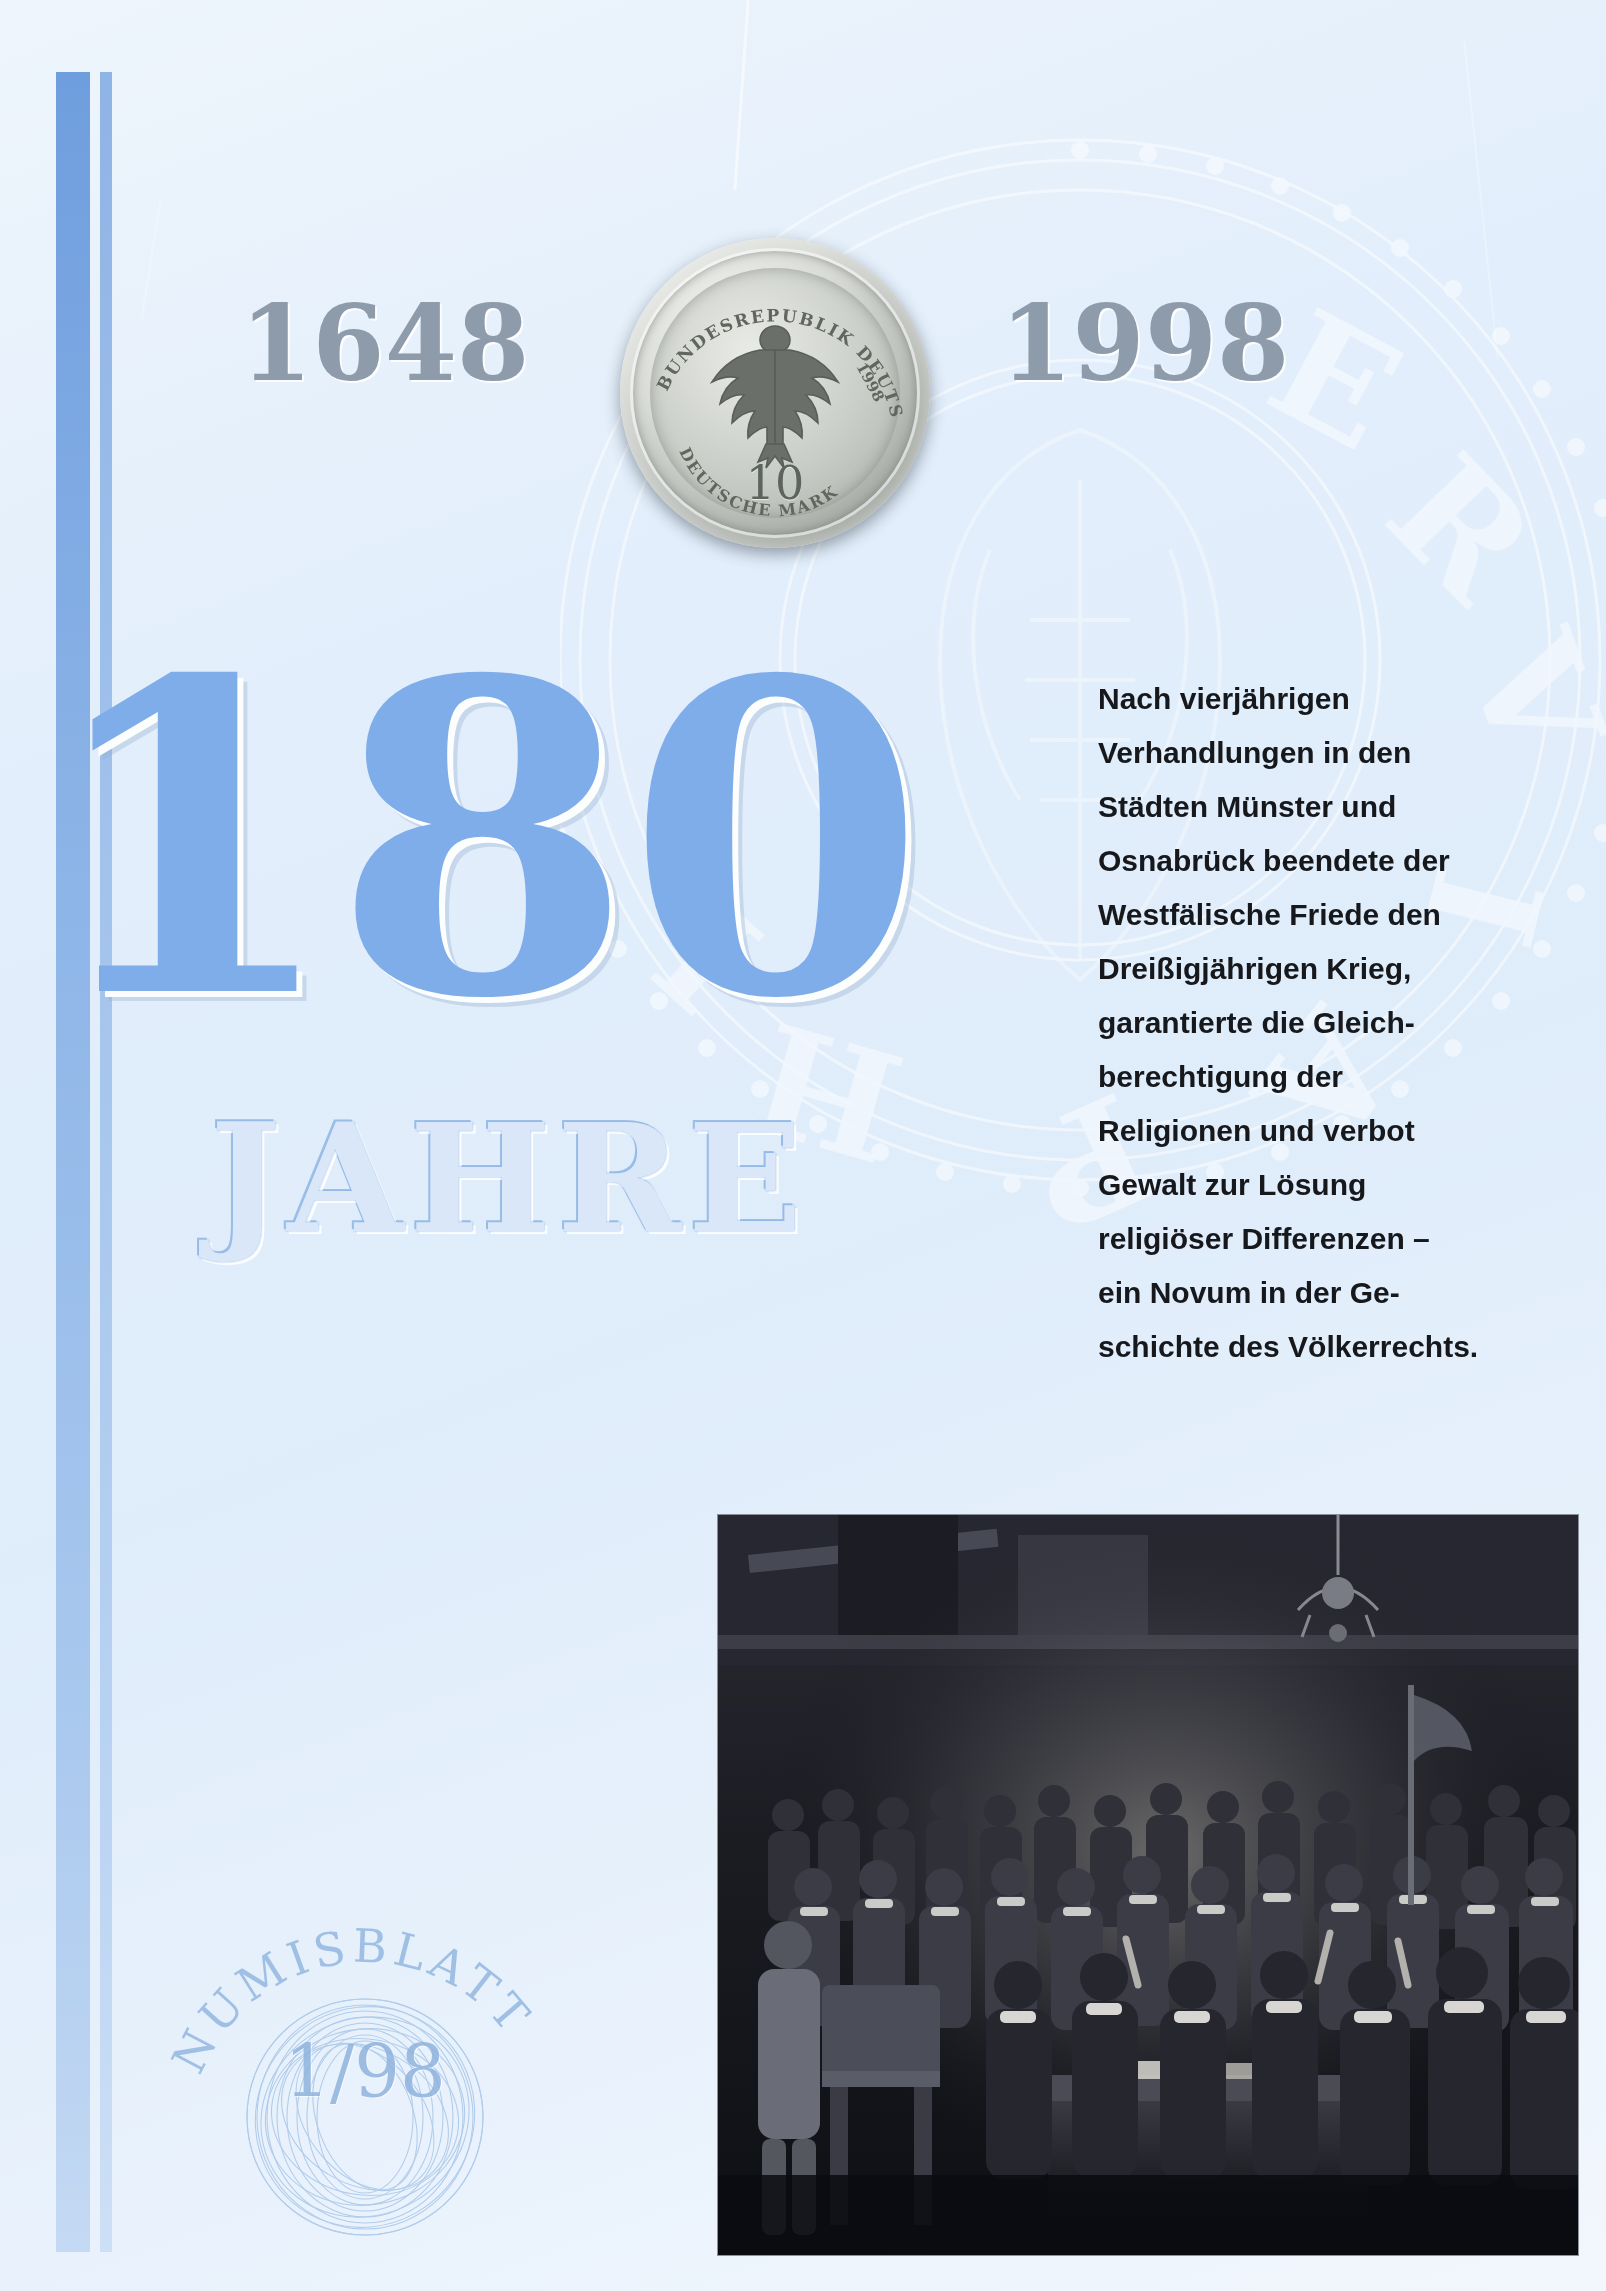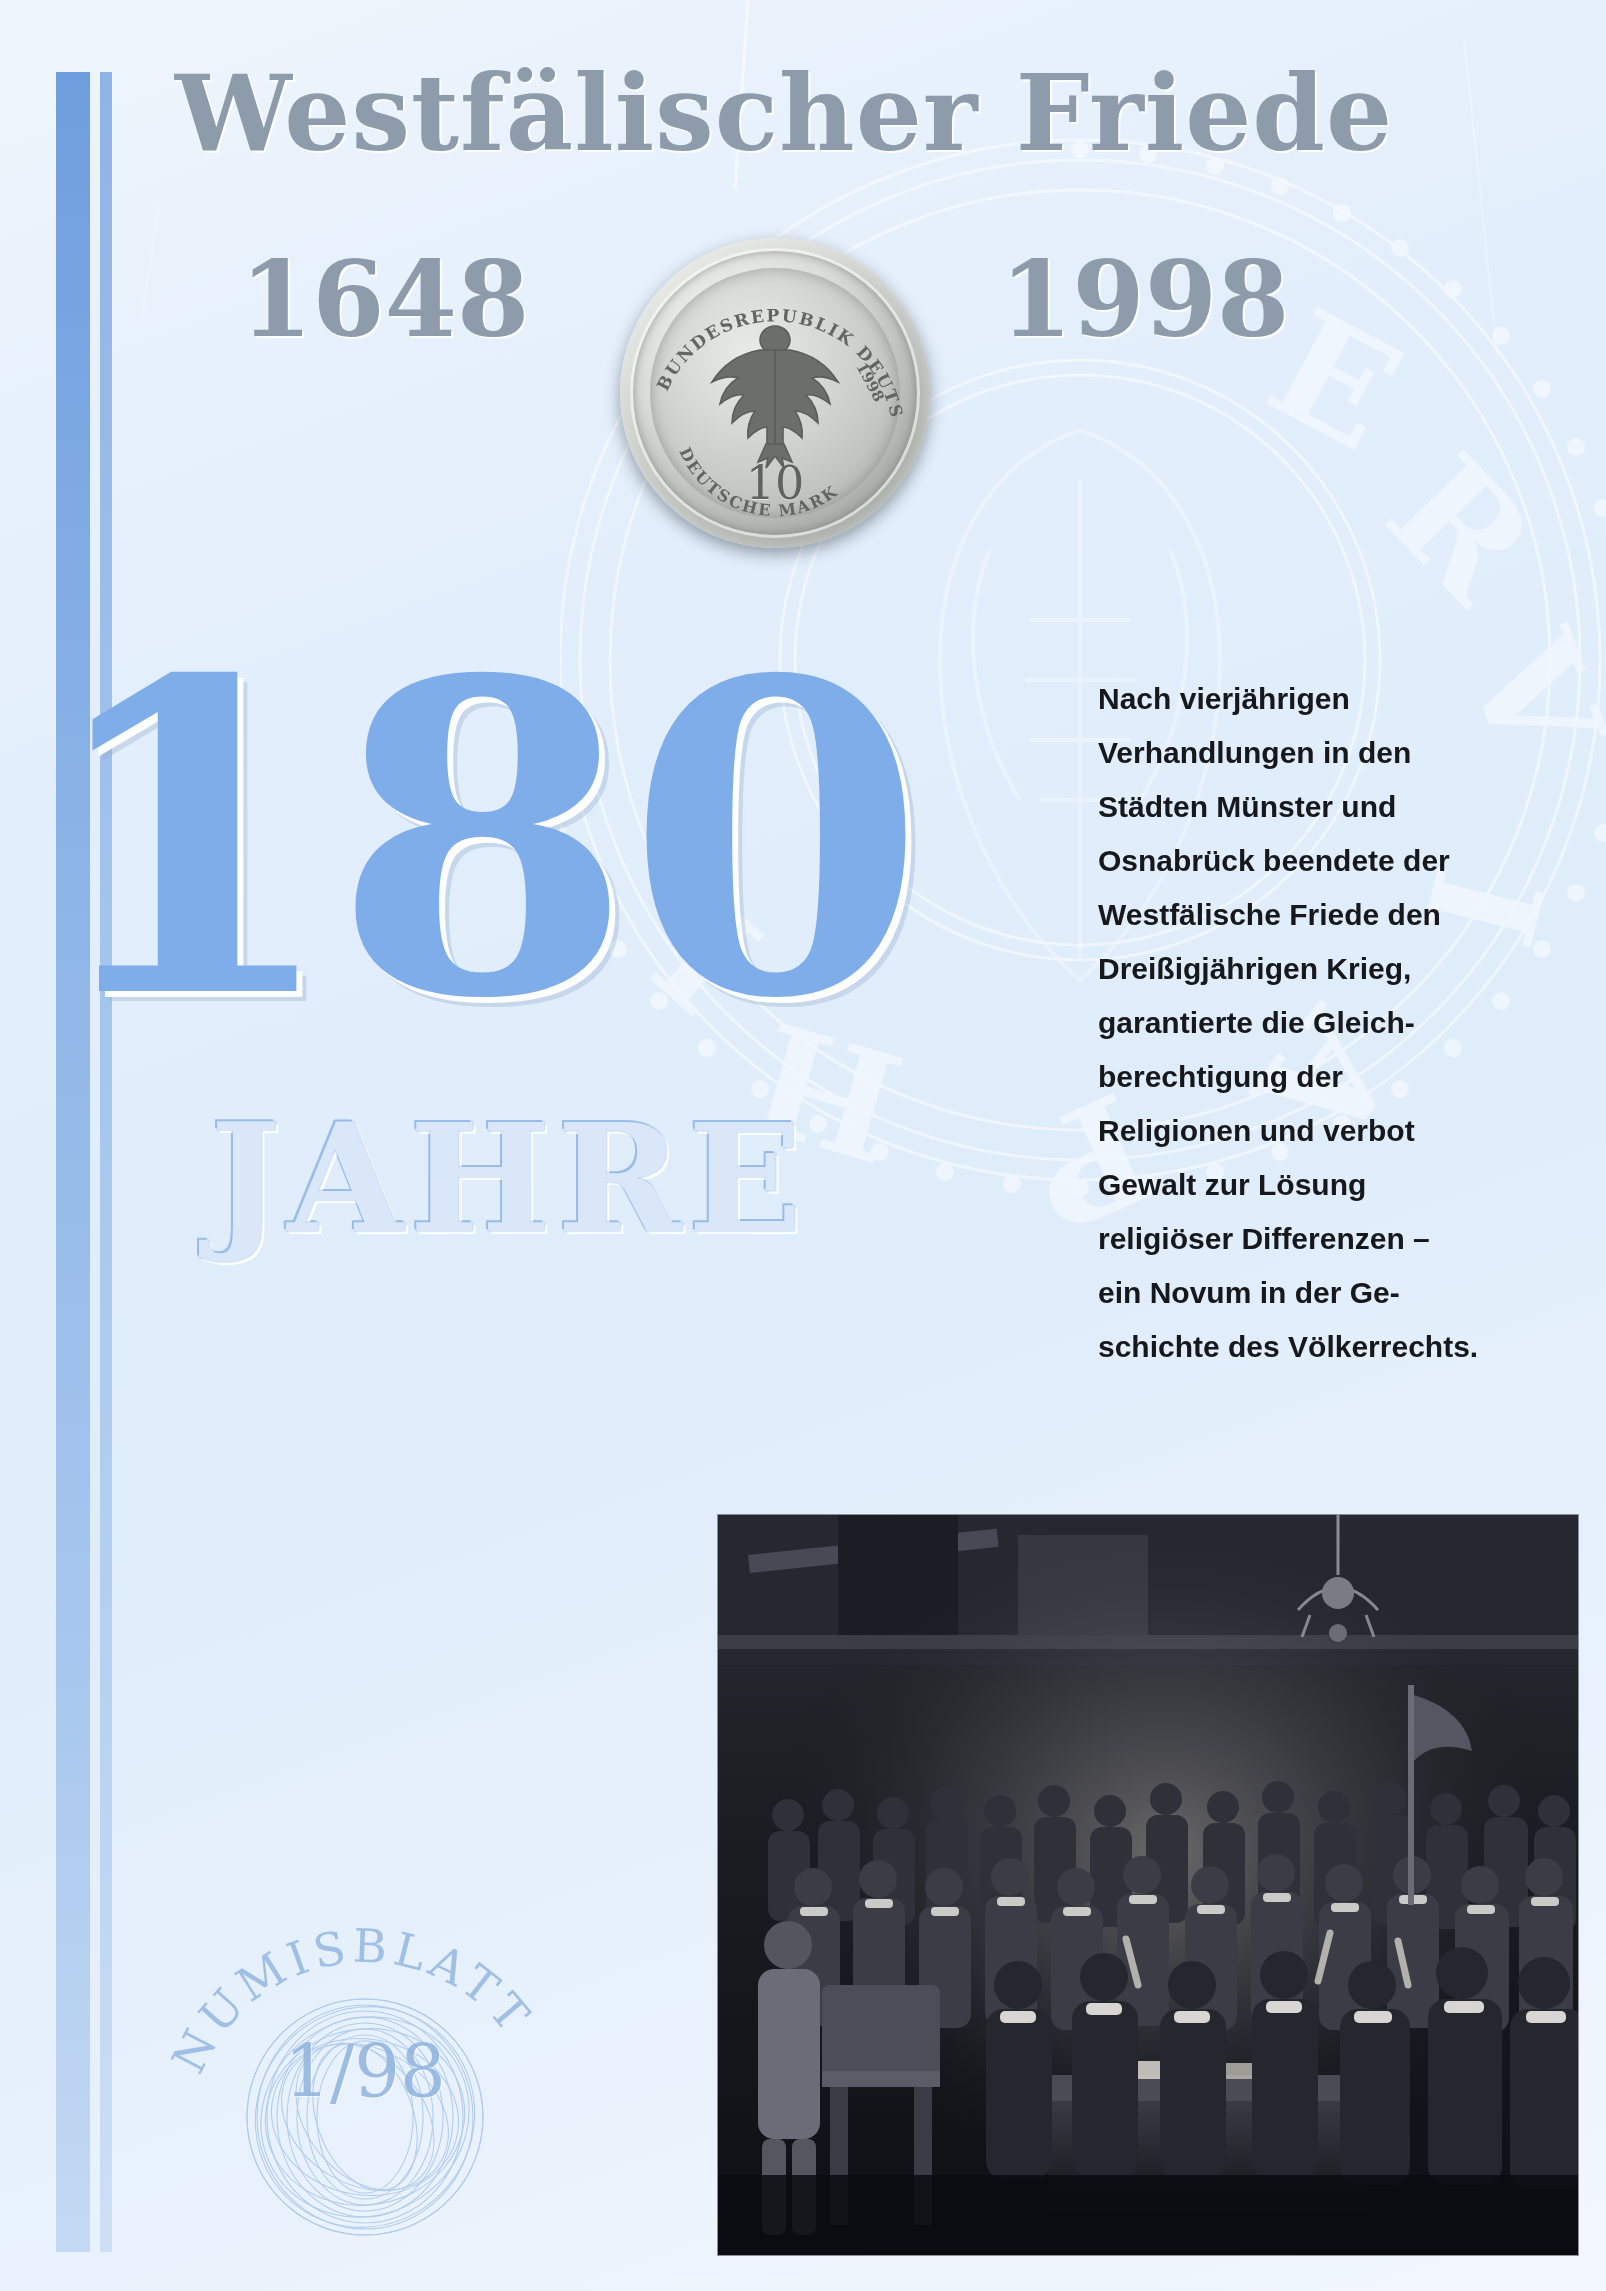--- a/index.html
+++ b/index.html
@@ -54,20 +54,21 @@
     text-shadow:2px 2px 0 rgba(255,255,255,.85);
     white-space:nowrap;
   }
   .year{
     position:absolute;
     font-family:"DejaVu Serif", serif;
     font-weight:700;
     font-size:104px;
     color:#8d9bab;
     text-shadow:2px 2px 0 rgba(255,255,255,.85);
+    margin-top:44px;
   }
   #year-from{left:240px;top:238px;}
   #year-to{left:1000px;top:238px;}
 
   
   #coin{
     position:absolute;left:620px;top:238px;width:310px;height:310px;
     border-radius:50%;
     background:
       radial-gradient(circle at 36% 30%, #f3f4f2 0%, #d8dbd6 38%, #b9bdb8 62%, #9da29c 82%, #868b86 100%);
@@ -240,21 +241,20 @@
     </g>
   </svg>
 
   <div class="crease c1"></div>
   <div class="crease c2"></div>
   <div class="crease c3"></div>
 
   <div class="vbar main"></div>
   <div class="vbar thin"></div>
 
-  <div id="title">Westfälischer Friede</div>
   <div class="year" id="year-from">1648</div>
   <div class="year" id="year-to">1998</div>
 
   <div id="coin">
     <div class="rim"></div>
     <div class="inner"></div>
     <svg viewBox="0 0 310 310">
       <defs>
         <path id="topArc" d="M 40,175 A 118,118 0 0 1 270,175"></path>
         <path id="botArc" d="M 52,175 A 103,103 0 0 0 258,175"></path>

